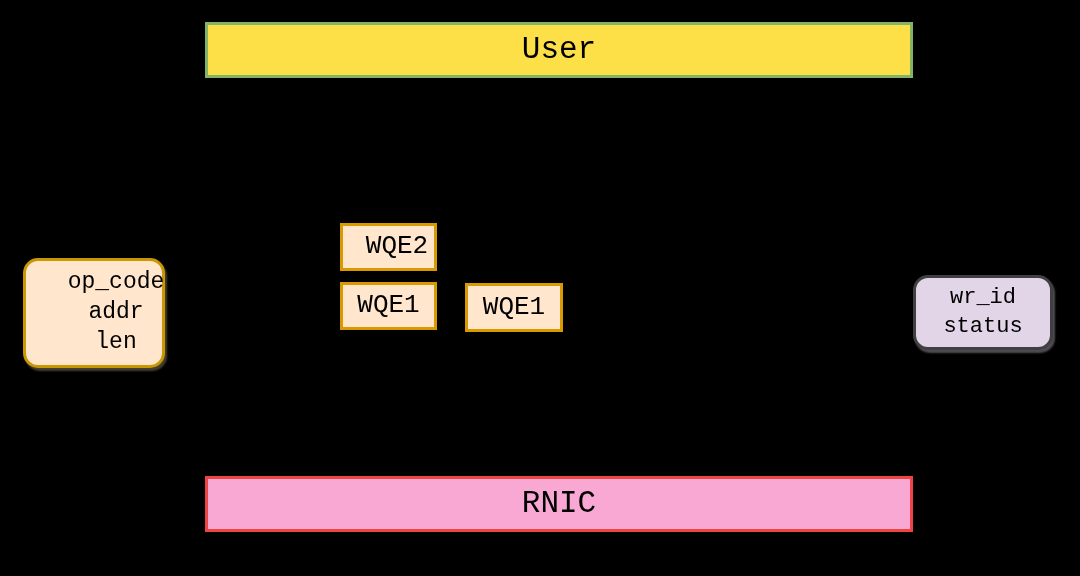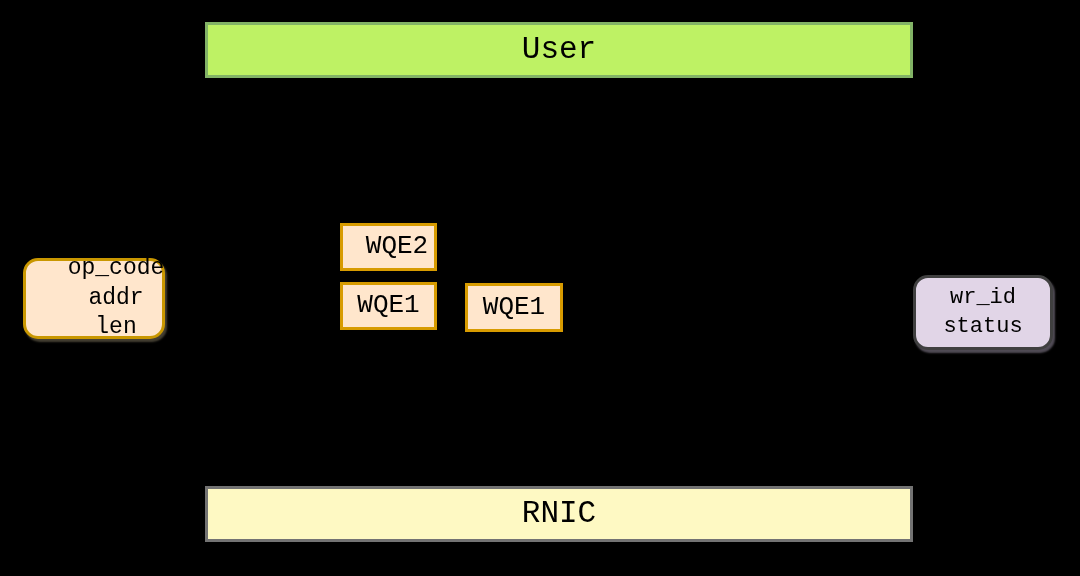--- a/index.html
+++ b/index.html
@@ -29,27 +29,27 @@
   }
   
   .lane {
     left: 205px;
     width: 708px;
     height: 56px;
     font-size: 31px;
   }
   #user-box {
     top: 22px;
-    background: #bef264;
+    background: #fde047;
     border: 3px solid #82b366;
   }
   #rnic-box {
-    top: 486px;
-    background: #fef9c3;
-    border: 3px solid #737373;
+    top: 476px;
+    background: #f9a8d4;
+    border: 3px solid #ef4444;
   }
   
   .entry {
     width: 97px;
     height: 48px;
     font-size: 26px;
   }
   .entry.orange {
     background: #ffe6cc;
     border: 3px solid #d79b00;
@@ -63,21 +63,21 @@
   #wqe1-right-box { left: 465px; top: 283px; width: 98px; height: 49px; }
   #cqe1-box  { left: 768px; top: 222px; height: 50px; }
   
   .rounded {
     border-radius: 15px;
   }
   #work-request-box {
     left: 23px;
     top: 258px;
     width: 142px;
-    height: 81px;
+    height: 110px;
     font-size: 23px;
     background: #ffe6cc;
     border: 3px solid #c99700;
     box-shadow: 2px 3px 2px rgba(150, 140, 110, 0.45);
     padding-left: 44px;
   }
   #completion-box {
     left: 913px;
     top: 275px;
     width: 140px;

